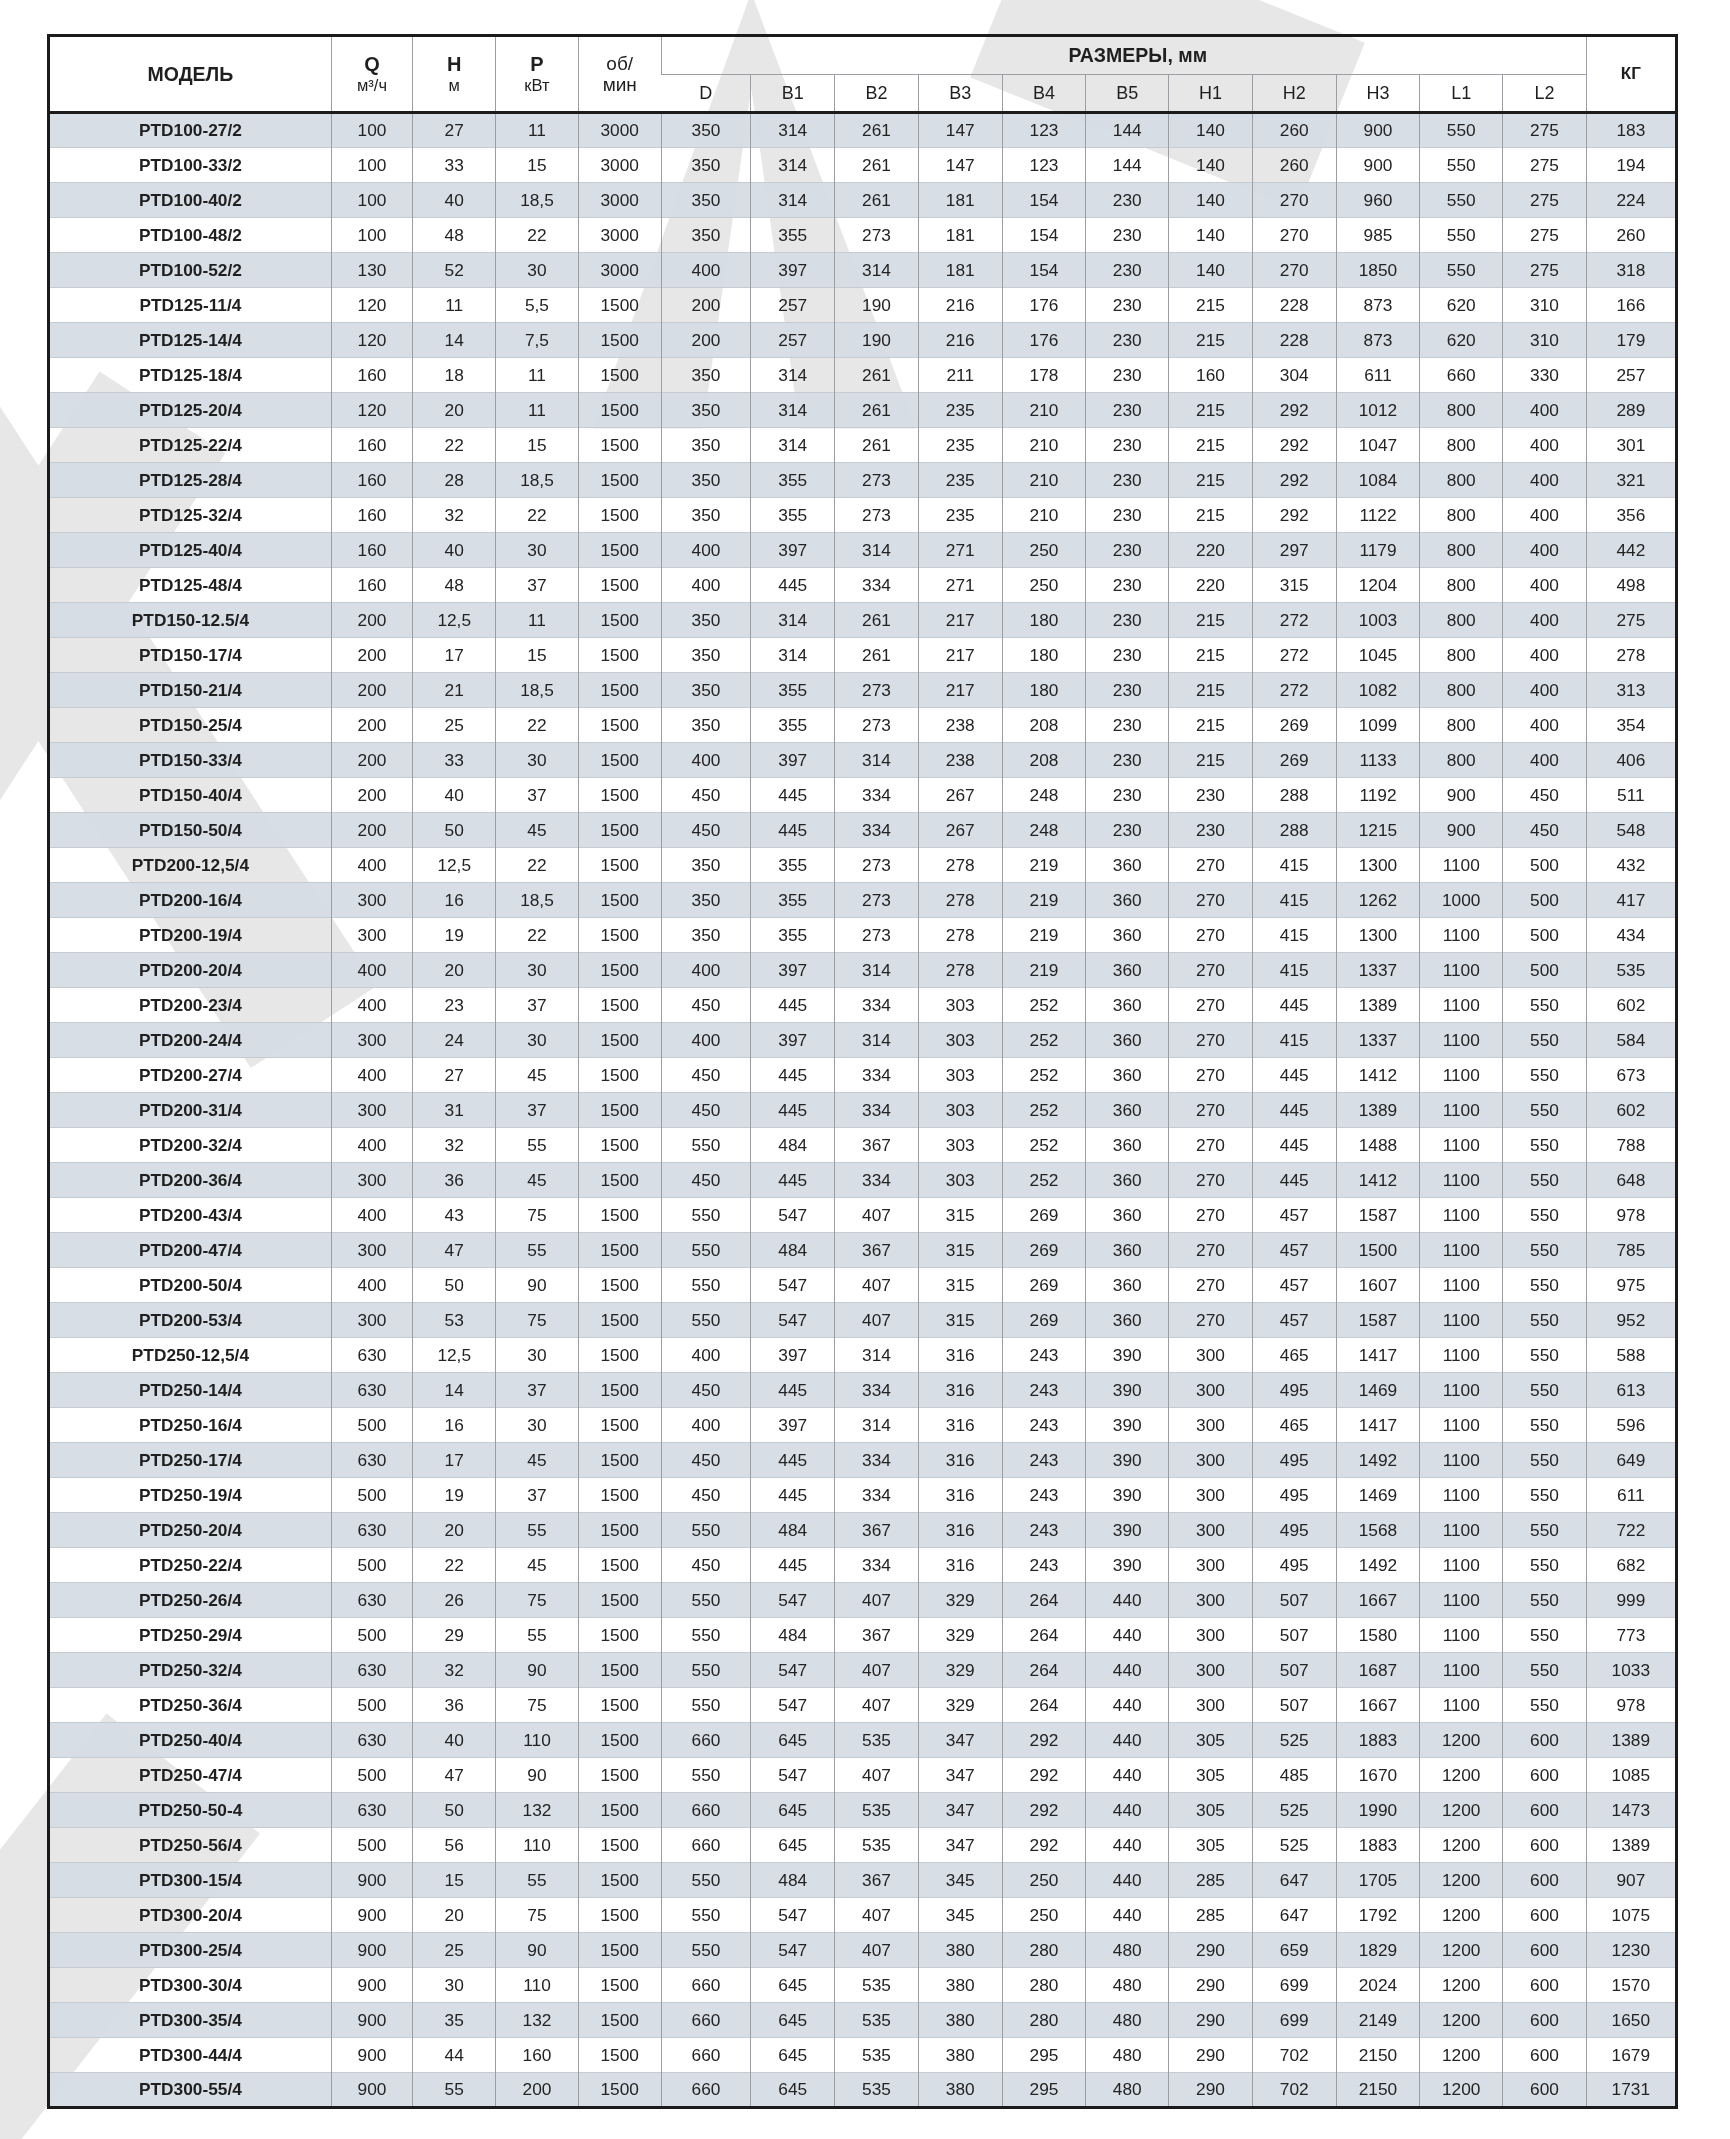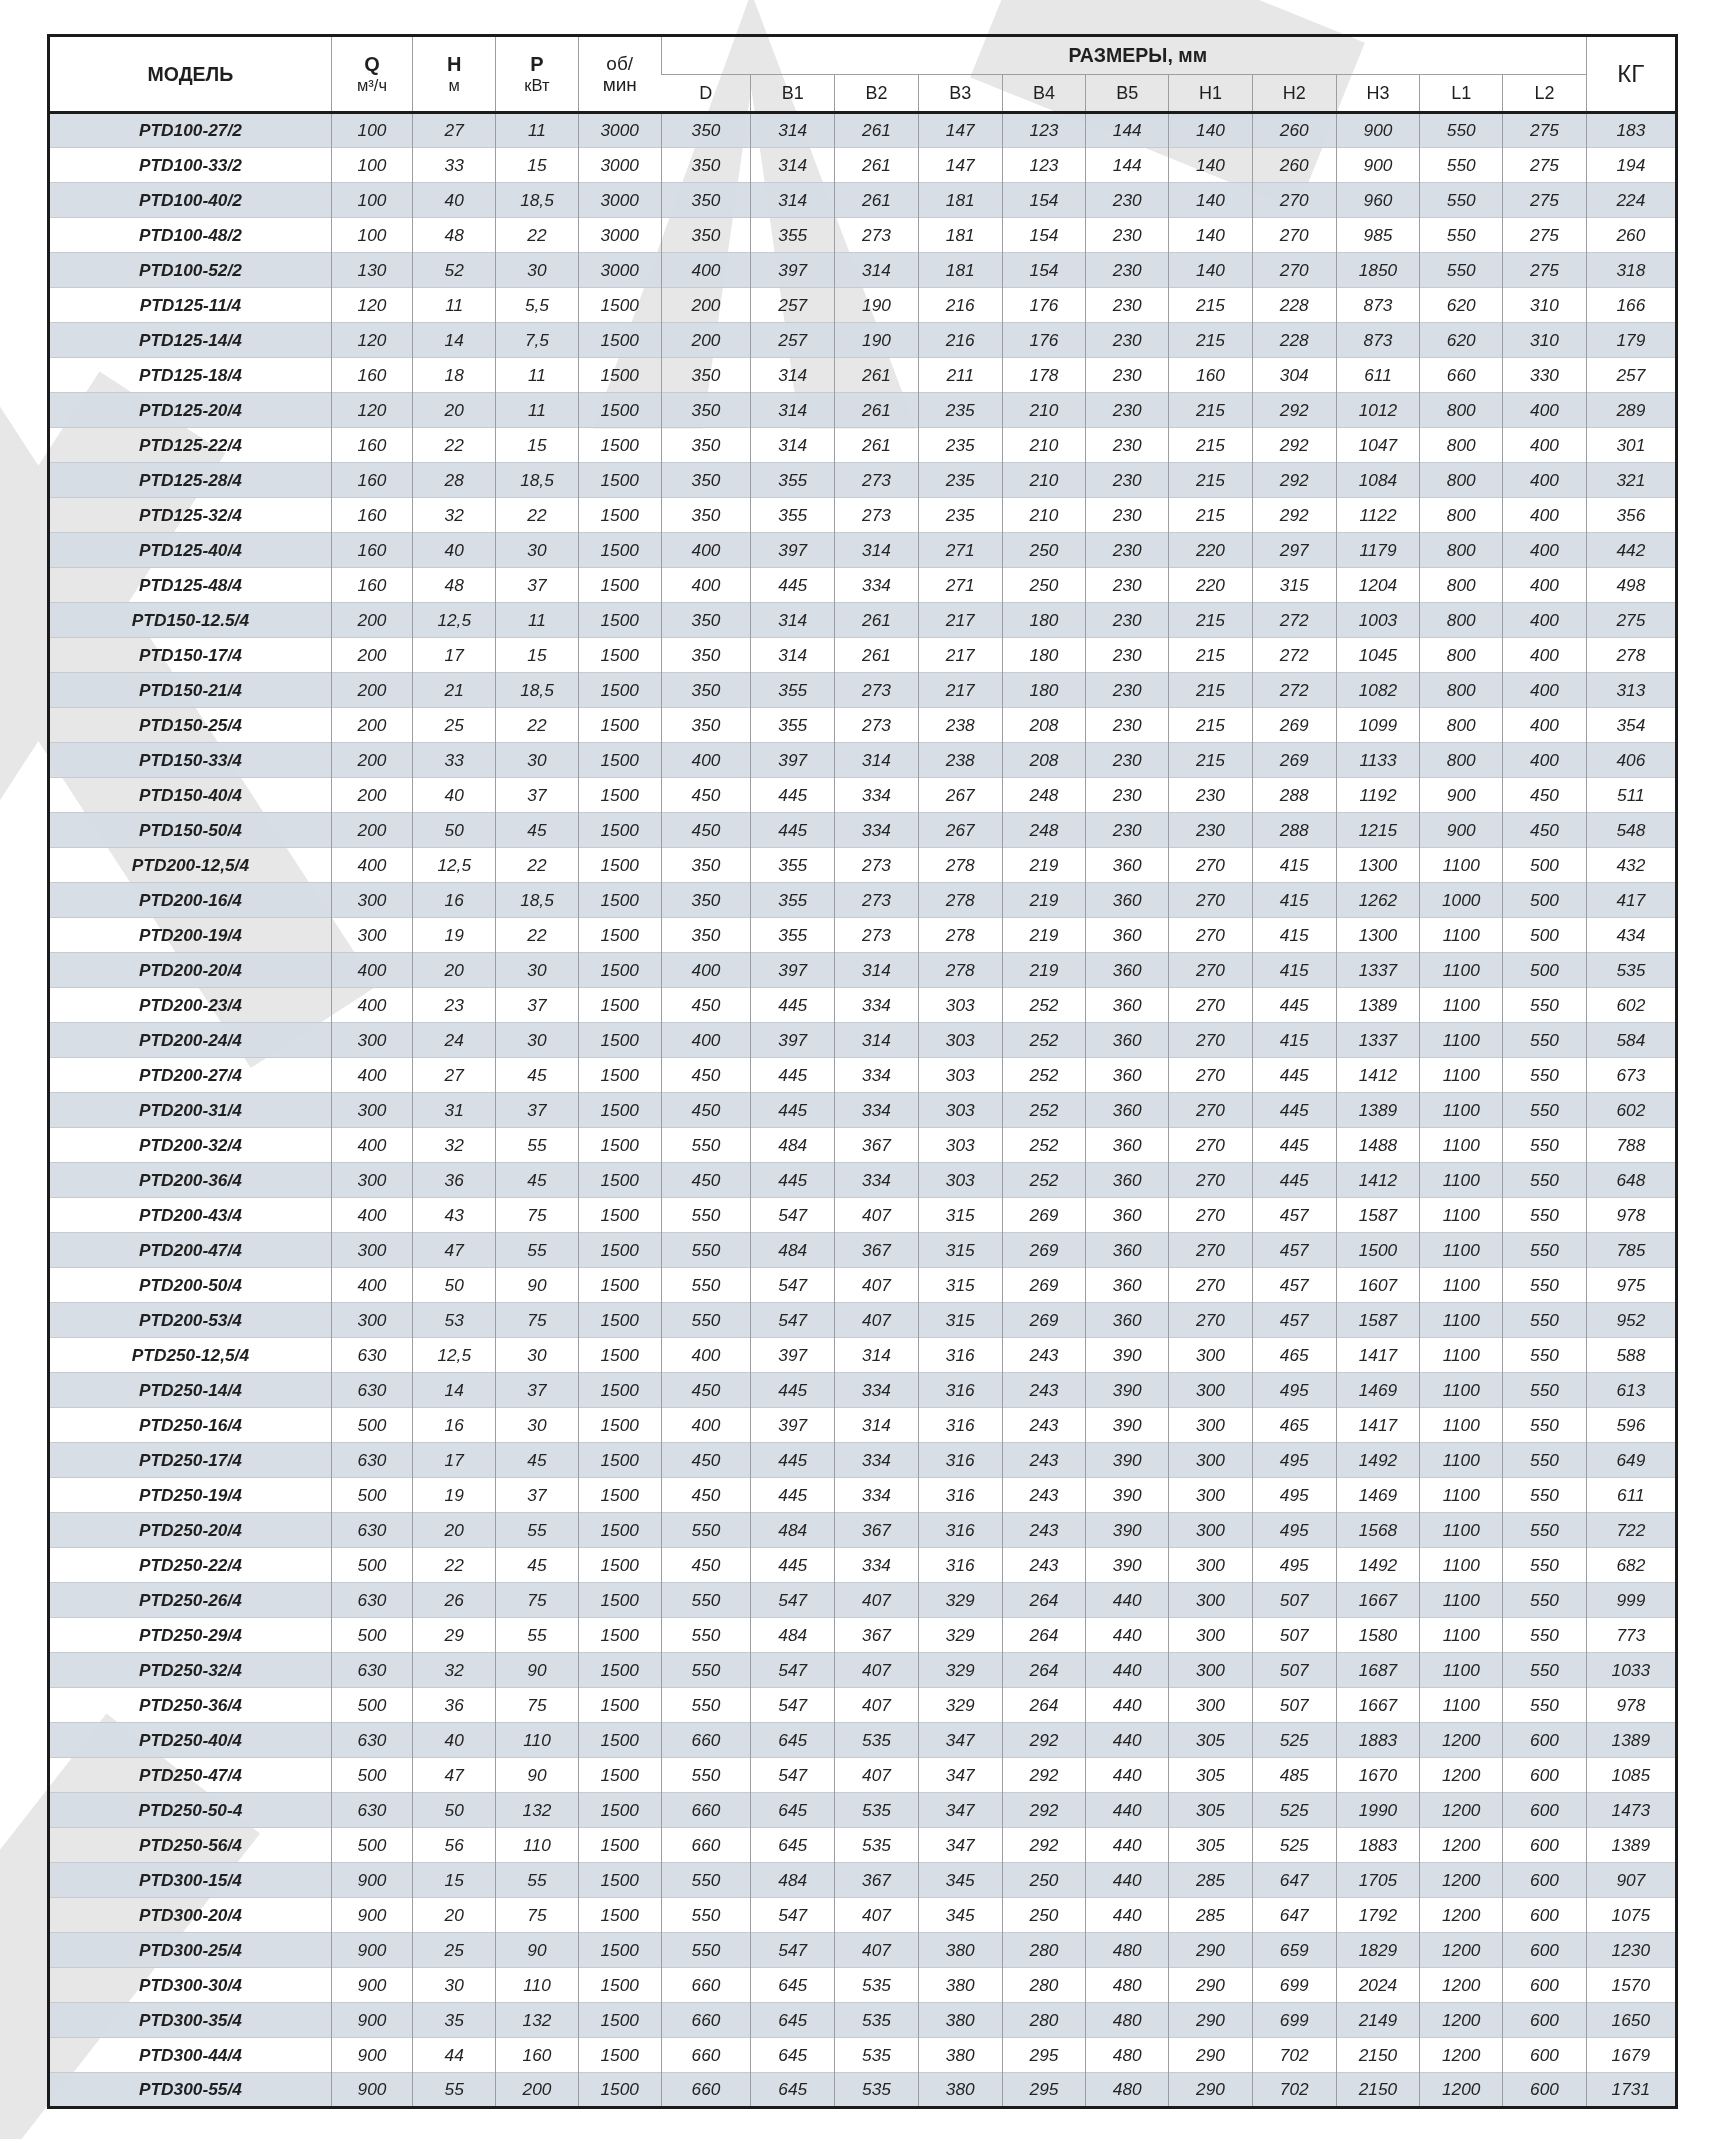--- a/index.html
+++ b/index.html
@@ -25,28 +25,28 @@
     padding:0;margin:0;text-align:center;vertical-align:middle;
     border-left:1.5px solid #9b9fa4;background:transparent;
     overflow:hidden;white-space:nowrap;
   }
   th:first-child,td:first-child{border-left:none;}
   
   thead tr.hrow1{height:39px;}
   thead tr.hrow2{height:38px;}
   thead th{font-weight:400;}
   .h-model{font-size:19.5px;font-weight:700;}
-  .h-kg{font-size:24px;font-weight:400;}
+  .h-kg{font-size:17px;font-weight:700;}
   .h-dims{font-size:19.5px;font-weight:700;border-bottom:1.5px solid #9b9fa4;padding-left:28px;}
   .h-dimcol{font-size:18px;font-weight:400;}
   .h-main{font-size:20px;font-weight:700;line-height:22.5px;}
   .h-unit{font-size:16.5px;font-weight:400;line-height:19.5px;}
   .h-rpm1,.h-rpm2{font-size:19px;font-weight:400;line-height:21px;}
   
-  tbody tr{height:35px;border-top:1.5px solid #c6cbd1;font-style:italic;}
+  tbody tr{height:35px;border-top:1.5px solid #c6cbd1;}
   tbody tr:first-child{border-top:3.8px solid #1b1b1b;}
   tbody tr:nth-child(odd){background:rgba(213,220,227,0.93);}
   tbody th{font-size:17.3px;font-weight:700;}
   tbody td{font-size:17.3px;font-weight:400;color:#232323;}
 </style>
 </head>
 <body>
 
 <div class="wm wm-peak"></div>
 <div class="wm wm-band"></div>

